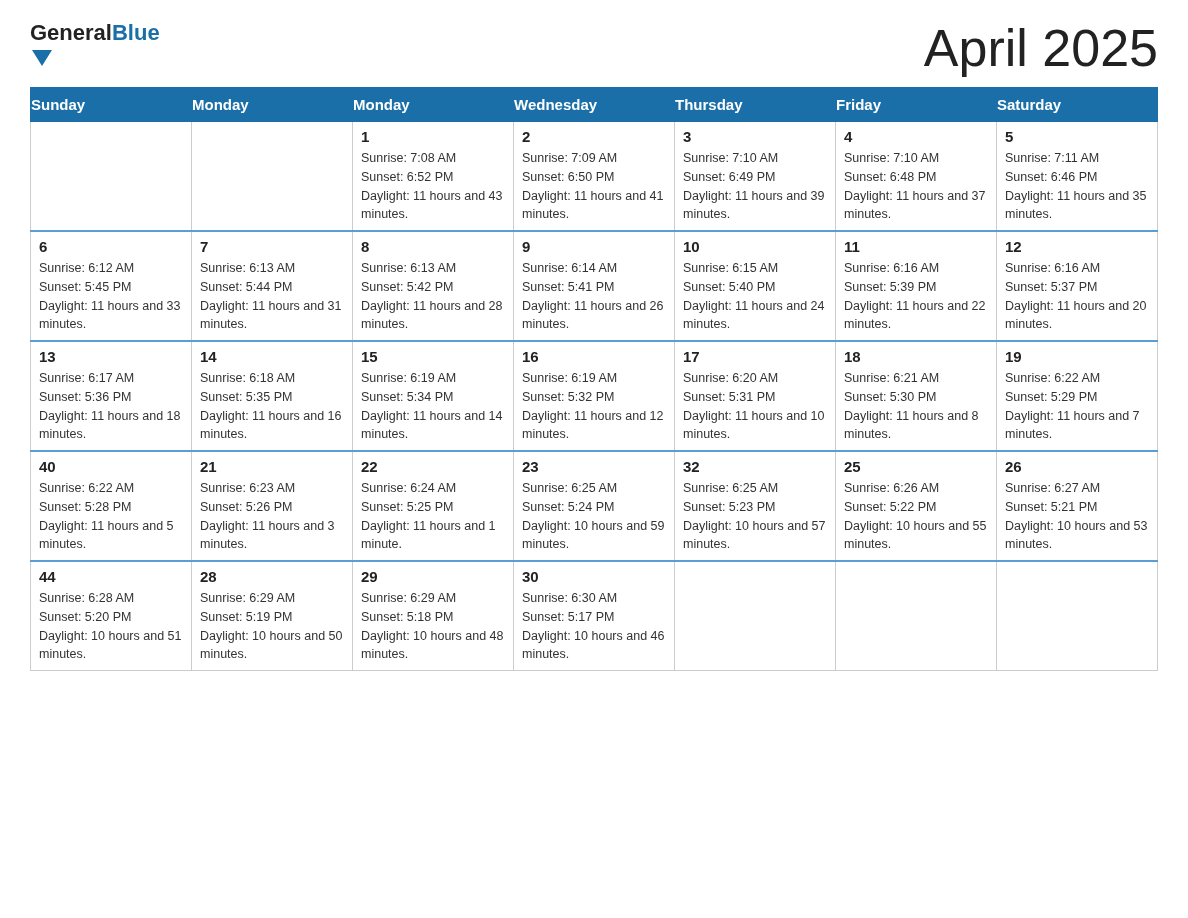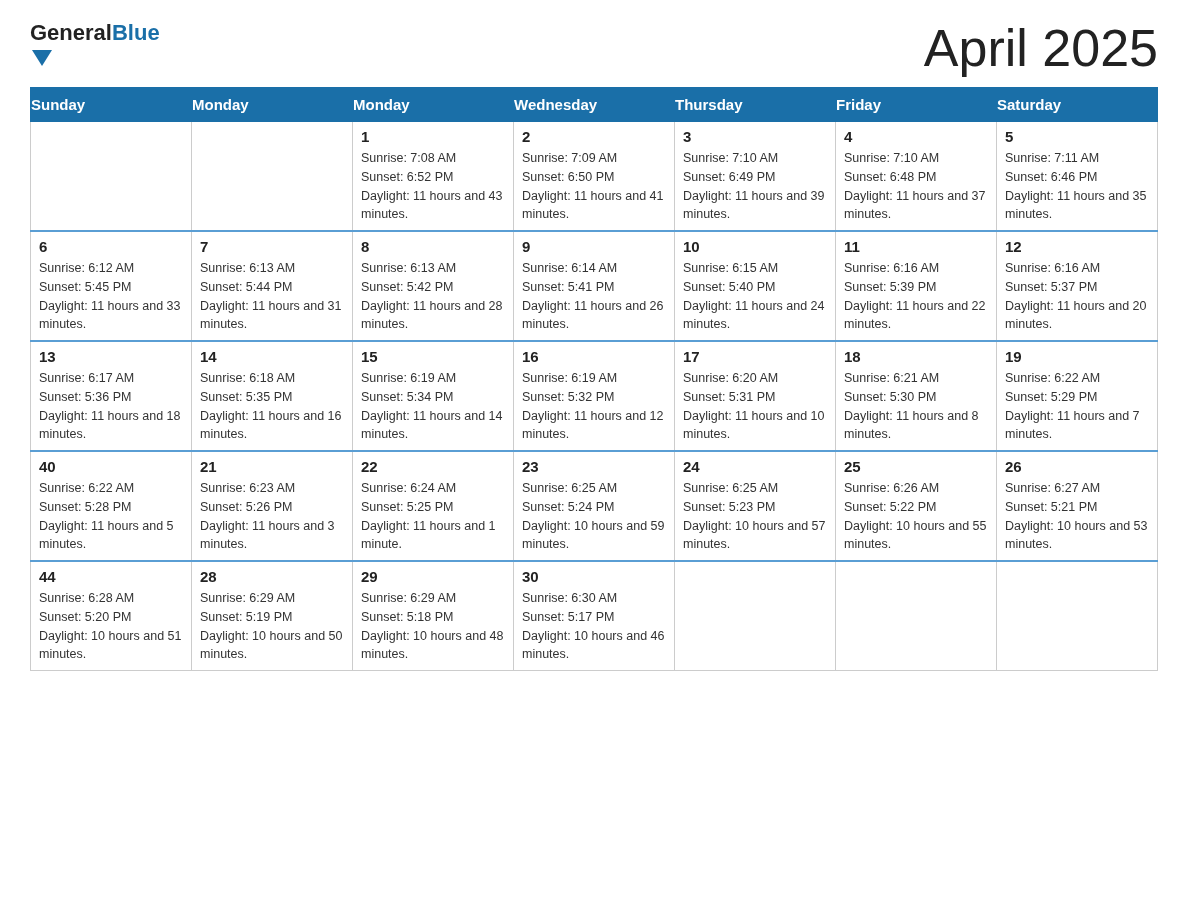--- a/index.html
+++ b/index.html
@@ -219,21 +219,21 @@
         </td>
         <td>
           <div class="cell-day">22</div>
           <div class="cell-info">Sunrise: 6:24 AM<br>Sunset: 5:25 PM<br>Daylight: 11 hours and 1 minute.</div>
         </td>
         <td>
           <div class="cell-day">23</div>
           <div class="cell-info">Sunrise: 6:25 AM<br>Sunset: 5:24 PM<br>Daylight: 10 hours and 59 minutes.</div>
         </td>
         <td>
-          <div class="cell-day">24</div>
+          <div class="cell-day">32</div>
           <div class="cell-info">Sunrise: 6:25 AM<br>Sunset: 5:23 PM<br>Daylight: 10 hours and 57 minutes.</div>
         </td>
         <td>
           <div class="cell-day">25</div>
           <div class="cell-info">Sunrise: 6:26 AM<br>Sunset: 5:22 PM<br>Daylight: 10 hours and 55 minutes.</div>
         </td>
         <td>
           <div class="cell-day">26</div>
           <div class="cell-info">Sunrise: 6:27 AM<br>Sunset: 5:21 PM<br>Daylight: 10 hours and 53 minutes.</div>
         </td>

